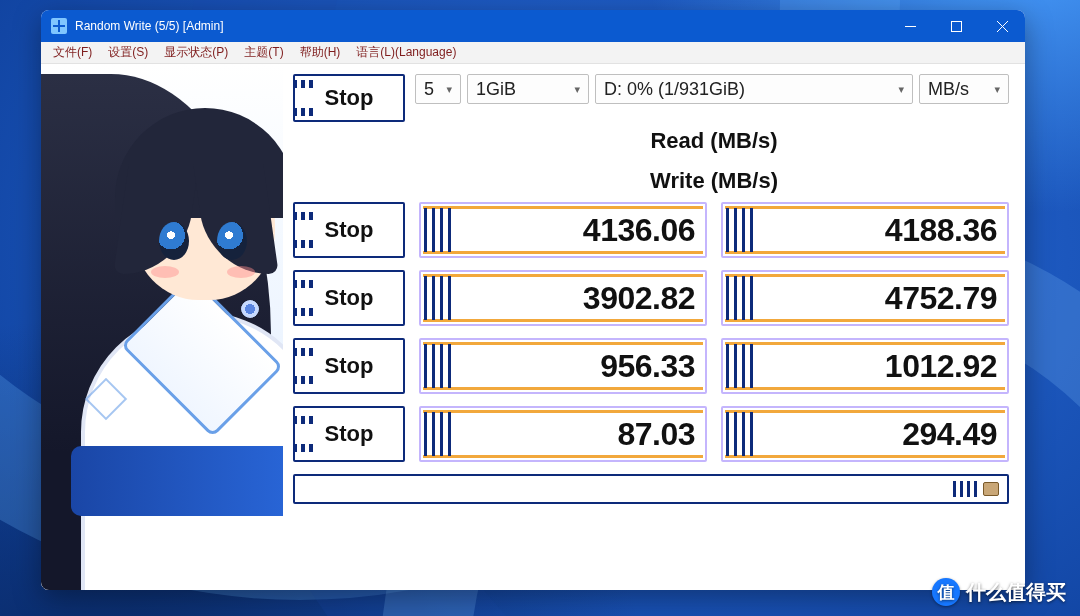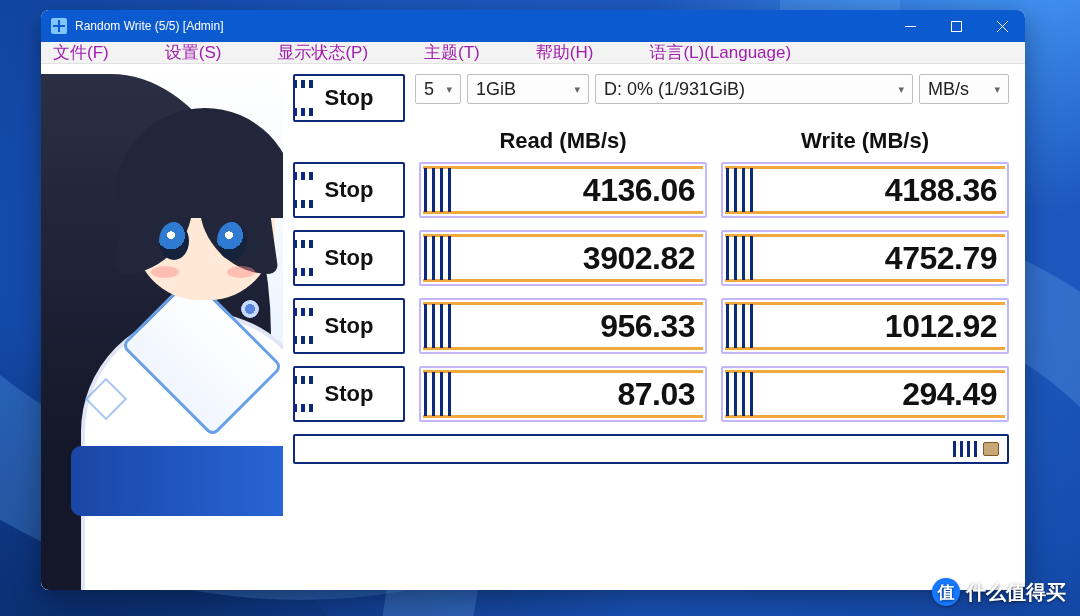--- a/index.html
+++ b/index.html
@@ -49,24 +49,23 @@
   .titlebar .title { flex:1; }
   .winbtns { display:flex; height:100%; }
   .winbtn { width:46px; height:100%; display:flex; align-items:center; justify-content:center; color:#fff; }
   .winbtn svg { width:11px; height:11px; }
 
   .menubar {
     height: 22px; flex: 0 0 22px;
     background: #f3f3f3;
     border-bottom: 1px solid #e2e2e2;
     display: flex; align-items: center;
-    font-size: 17px;
+    font-size: 12px;
     padding: 0 4px;
-    color:#a21caf;
-    gap:40px;
+    color:#7f1d1d;
   }
   .menubar .mi { padding: 2px 8px; }
 
   
   .client {
     flex: 1; position: relative;
     background: #ffffff;
     display: flex;
   }
   
@@ -170,21 +169,21 @@
     padding:0 8px; font-size:18px; color:#222;
     border-radius:2px;
   }
   .sel .chev { color:#666; font-size:11px; margin-left:8px;}
   .selgroup { flex:1; display:flex; gap:6px;}
   .sel.count { width:46px;}
   .sel.size  { width:122px;}
   .sel.drive { flex:1;}
   .sel.unit  { width:90px;}
 
-  .heads { display:flex; gap:14px; margin:2px 0 8px 126px;}
+  .heads { display:flex; gap:14px; margin:2px 0 8px 126px;flex-direction:column;}
   .heads div { flex:1; text-align:center; font-size:22px; font-weight:700; color:#111;}
 
   .footerbox {
     height:30px; border-radius:2px; position:relative; margin-top:2px;
   }
   .footerbox .ic {
     position:absolute; right:8px; top:50%; transform:translateY(-50%);
     display:flex; gap:6px; align-items:center;
   }
   .footerbox .ic .cube { width:16px; height:14px; background:#c9a777; border:1px solid #7a5a2a; border-radius:2px;}

